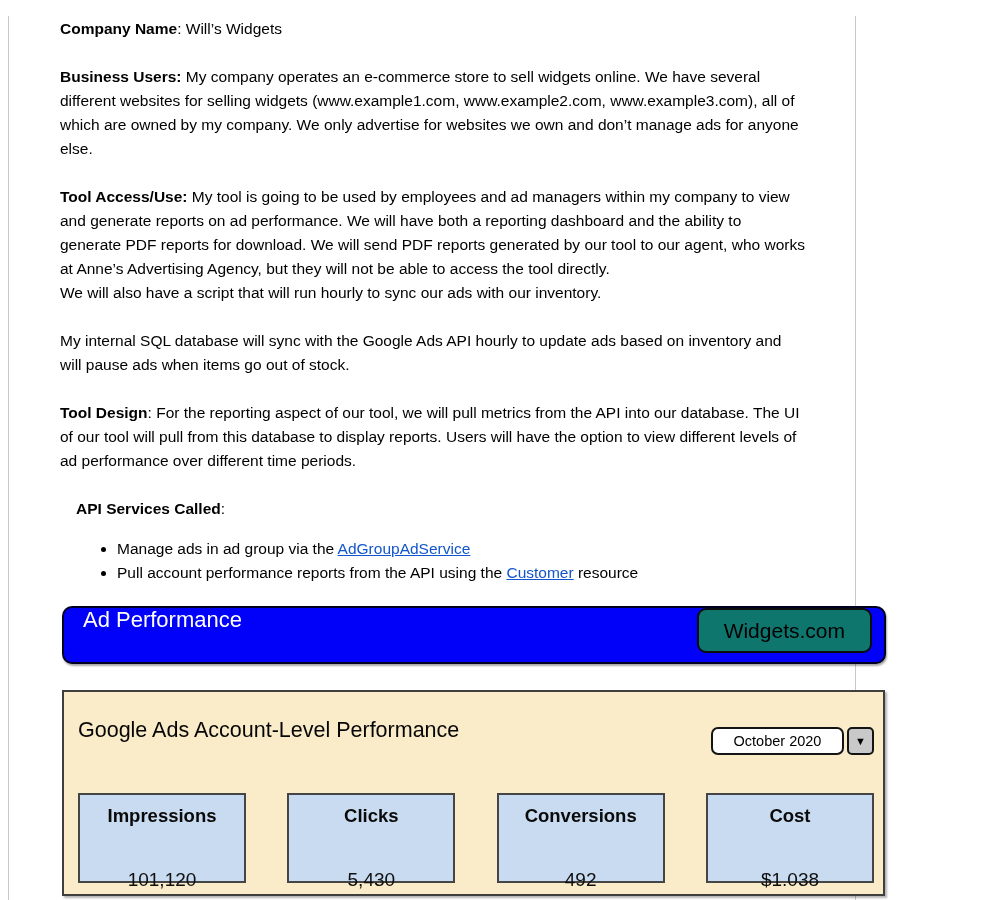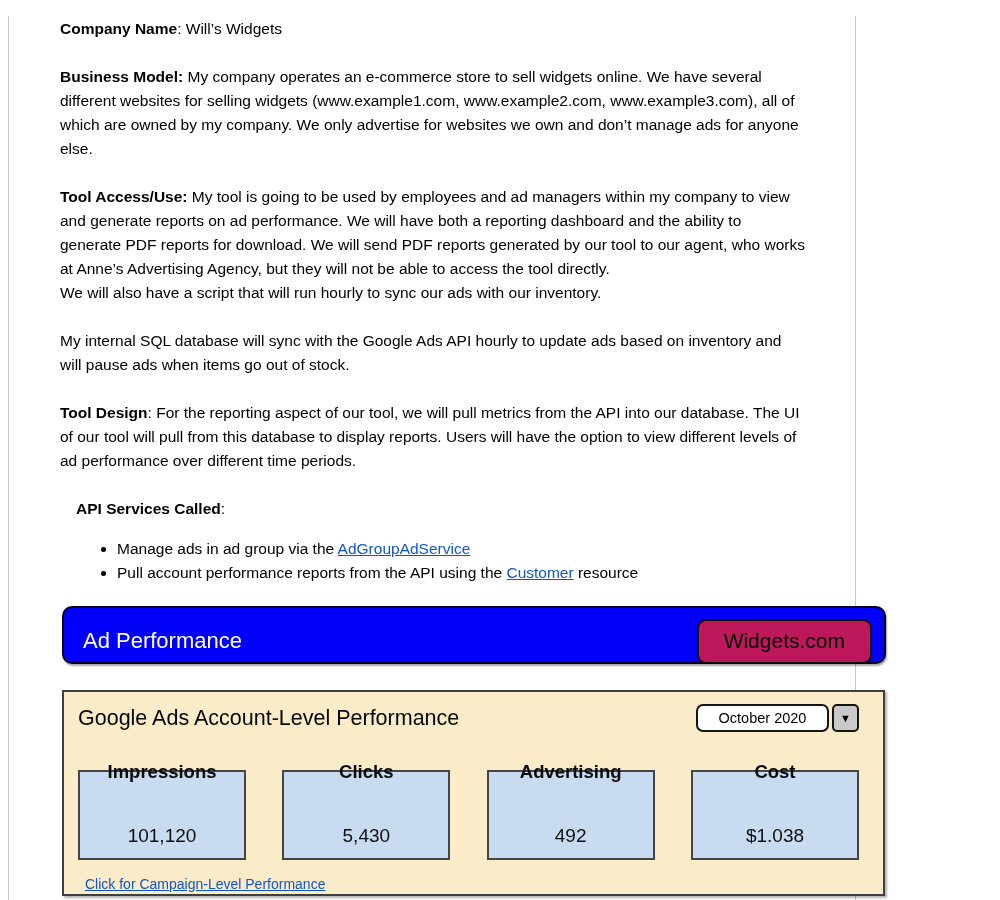--- a/index.html
+++ b/index.html
@@ -31,85 +31,85 @@
   ul.svc li { line-height: 23.5px; }
   .inline-link { color: #1155cc; cursor: pointer; }
 
   
   .mockup { margin: 4px 0 0 2px; width: 824px; }
   .appbar {
     height: 58px; width: 824px;
     background: #0101fa;
     border: 2px solid #000022;
     border-radius: 10px;
-    display: flex; align-items: center; justify-content: space-between;
-    padding: 12px 12px 0 19px;
+    display: flex; justify-content: space-between;
+    padding: 0 12px 0 19px;
     box-shadow: 1px 2px 2px rgba(0,0,0,0.35);
   }
   .appbar-title { color: #ffffff; font-size: 22px; }
   .site-btn {
     font-family: inherit;
-    background: #be185d; color: #000;
+    background: #0f766e; color: #000;
     border: 2px solid #0c0c0c; border-radius: 9px;
     height: 45px; padding: 0 25px;
     font-size: 21px; cursor: pointer;
   }
   .panel {
     margin-top: 26px;
     width: 823px; height: 206px;
     background: #faebc9;
     border: 2px solid #3f3f3f;
-    padding: 12px 24px 0 14px;
+    padding: 12px 9px 0 14px;
     box-shadow: 2px 2px 2px rgba(0,0,0,0.3);
   }
   .panel-head { display: flex; justify-content: space-between; align-items: center; }
   .panel-title { font-size: 21.5px; color: #060606; }
-  .dropdown { display: flex; align-items: flex-start; }
+  .dropdown { display: flex; align-items: flex-start; margin-top: 23px; }
   .dd-field {
     width: 133px; height: 28px;
     background: #fff;
     border: 2px solid #141414; border-radius: 7px;
     display: flex; align-items: center; justify-content: center;
     font-size: 14.5px; cursor: pointer;
   }
   .dd-btn {
     width: 27px; height: 28px; margin-left: 3px;
     background: #c9c9c9;
     border: 2px solid #141414; border-radius: 5px;
     display: flex; align-items: center; justify-content: center;
     font-size: 11px; cursor: pointer; color: #000;
   }
   .cards { margin-top: 38px; display: flex; justify-content: space-between; }
   .card {
     width: 168px; height: 90px;
     background: #c9dbf0;
     border: 2px solid #454545;
     display: flex; flex-direction: column;
-    justify-content: flex-end; align-items: center;
+    justify-content: space-between; align-items: center;
     padding: 9px 4px 10px;
     gap: 40px;
   }
   .card-label { font-weight: bold; font-size: 18.5px; color: #0a0a0a; }
   .card-value { font-size: 19px; color: #0f0f0f; }
   .camp-link {
     display: inline-block;
     margin: 12px 0 0 7px;
     font-size: 14px;
     color: #1155cc; text-decoration: underline; cursor: pointer;
   }
 </style>
 </head>
 <body>
 
 <div class="doc">
   <div class="content">
 
     <p class="para"><b>Company Name</b><span>: Will’s Widgets</span></p>
 
-    <p class="para"><b>Business Model:</b><span> My company operates an e-commerce store to sell widgets online. We have several different websites for selling widgets (www.example1.com, www.example2.com, www.example3.com), all of which are owned by my company. We only advertise for websites we own and don’t manage ads for anyone else.</span></p>
+    <p class="para"><b>Business Users:</b><span> My company operates an e-commerce store to sell widgets online. We have several different websites for selling widgets (www.example1.com, www.example2.com, www.example3.com), all of which are owned by my company. We only advertise for websites we own and don’t manage ads for anyone else.</span></p>
 
     <p class="para"><b>Tool Access/Use:</b><span> My tool is going to be used by employees and ad managers within my company to view and generate reports on ad performance. We will have both a reporting dashboard and the ability to generate PDF reports for download. We will send PDF reports generated by our tool to our agent, who works at Anne’s Advertising Agency, but they will not be able to access the tool directly.</span><br><span>We will also have a script that will run hourly to sync our ads with our inventory.</span></p>
 
     <p class="para">My internal SQL database will sync with the Google Ads API hourly to update ads based on inventory and will pause ads when items go out of stock.</p>
 
     <p class="para"><b>Tool Design</b><span>: For the reporting aspect of our tool, we will pull metrics from the API into our database. The UI of our tool will pull from this database to display reports. Users will have the option to view different levels of ad performance over different time periods.</span></p>
 
     <p class="para-tight"><b>API Services Called</b><span>:</span></p>
 
     <ul class="svc">
@@ -137,21 +137,21 @@
         <div class="cards">
           <div class="card">
             <span class="card-label">Impressions</span>
             <span class="card-value">101,120</span>
           </div>
           <div class="card">
             <span class="card-label">Clicks</span>
             <span class="card-value">5,430</span>
           </div>
           <div class="card">
-            <span class="card-label">Advertising</span>
+            <span class="card-label">Conversions</span>
             <span class="card-value">492</span>
           </div>
           <div class="card">
             <span class="card-label">Cost</span>
             <span class="card-value">$1.038</span>
           </div>
         </div>
 
         <a href="#" class="camp-link">Click for Campaign-Level Performance</a>
       </div>

